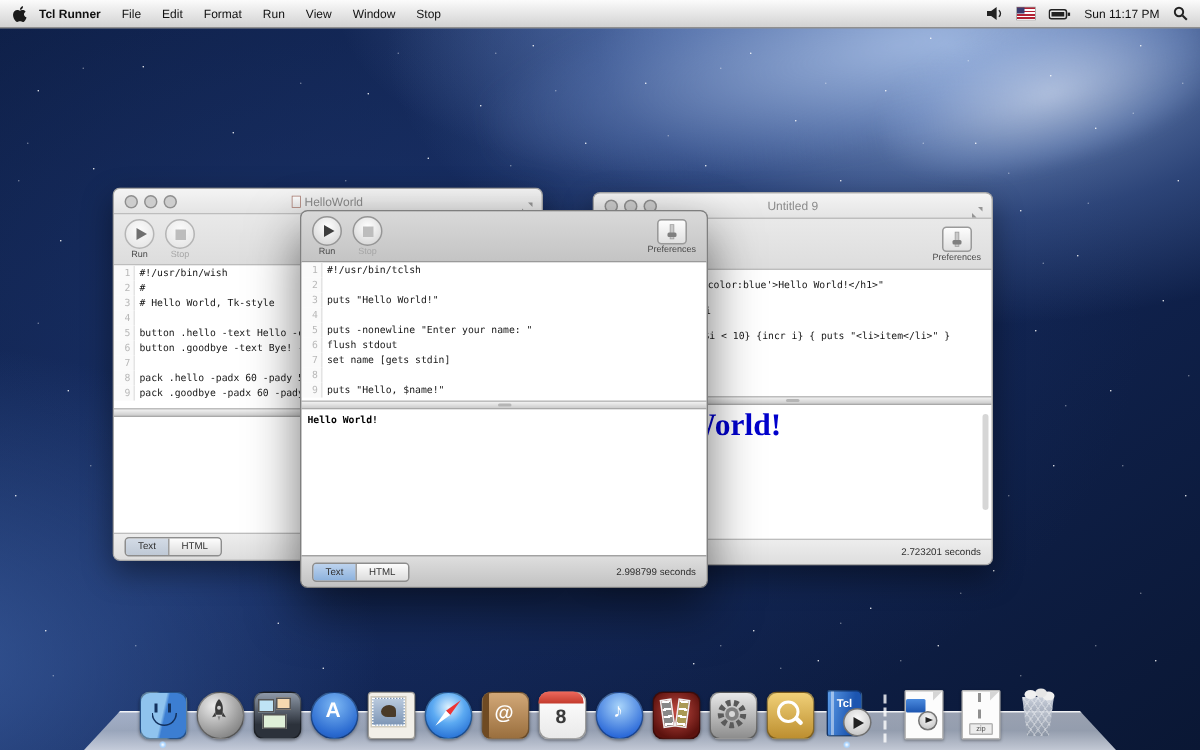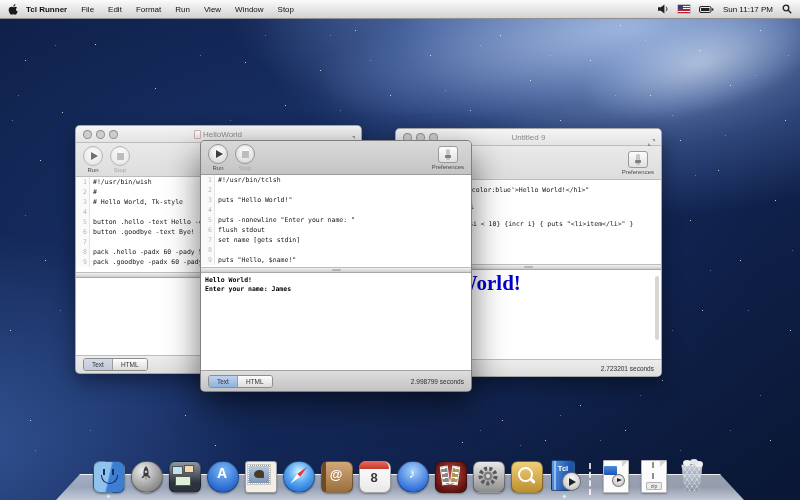--- a/index.html
+++ b/index.html
@@ -429,21 +429,20 @@
           <span class="ct"></span>
         </div>
       <div class="cl">
           <span class="ln">9</span>
           <span class="ct">puts "Hello, $name!"</span>
         </div>
     </div>
     <div class="splitter"></div>
     <div class="outarea">
       <div>Hello World!</div>
-      <div>Enter your name: James</div>
     </div>
     <div class="bottombar">
       <span class="seg">
         <span class="s active">Text</span>
         <span class="s">HTML</span>
       </span>
       <span class="elapsed">2.998799 seconds</span>
     </div>
   </div>
 

